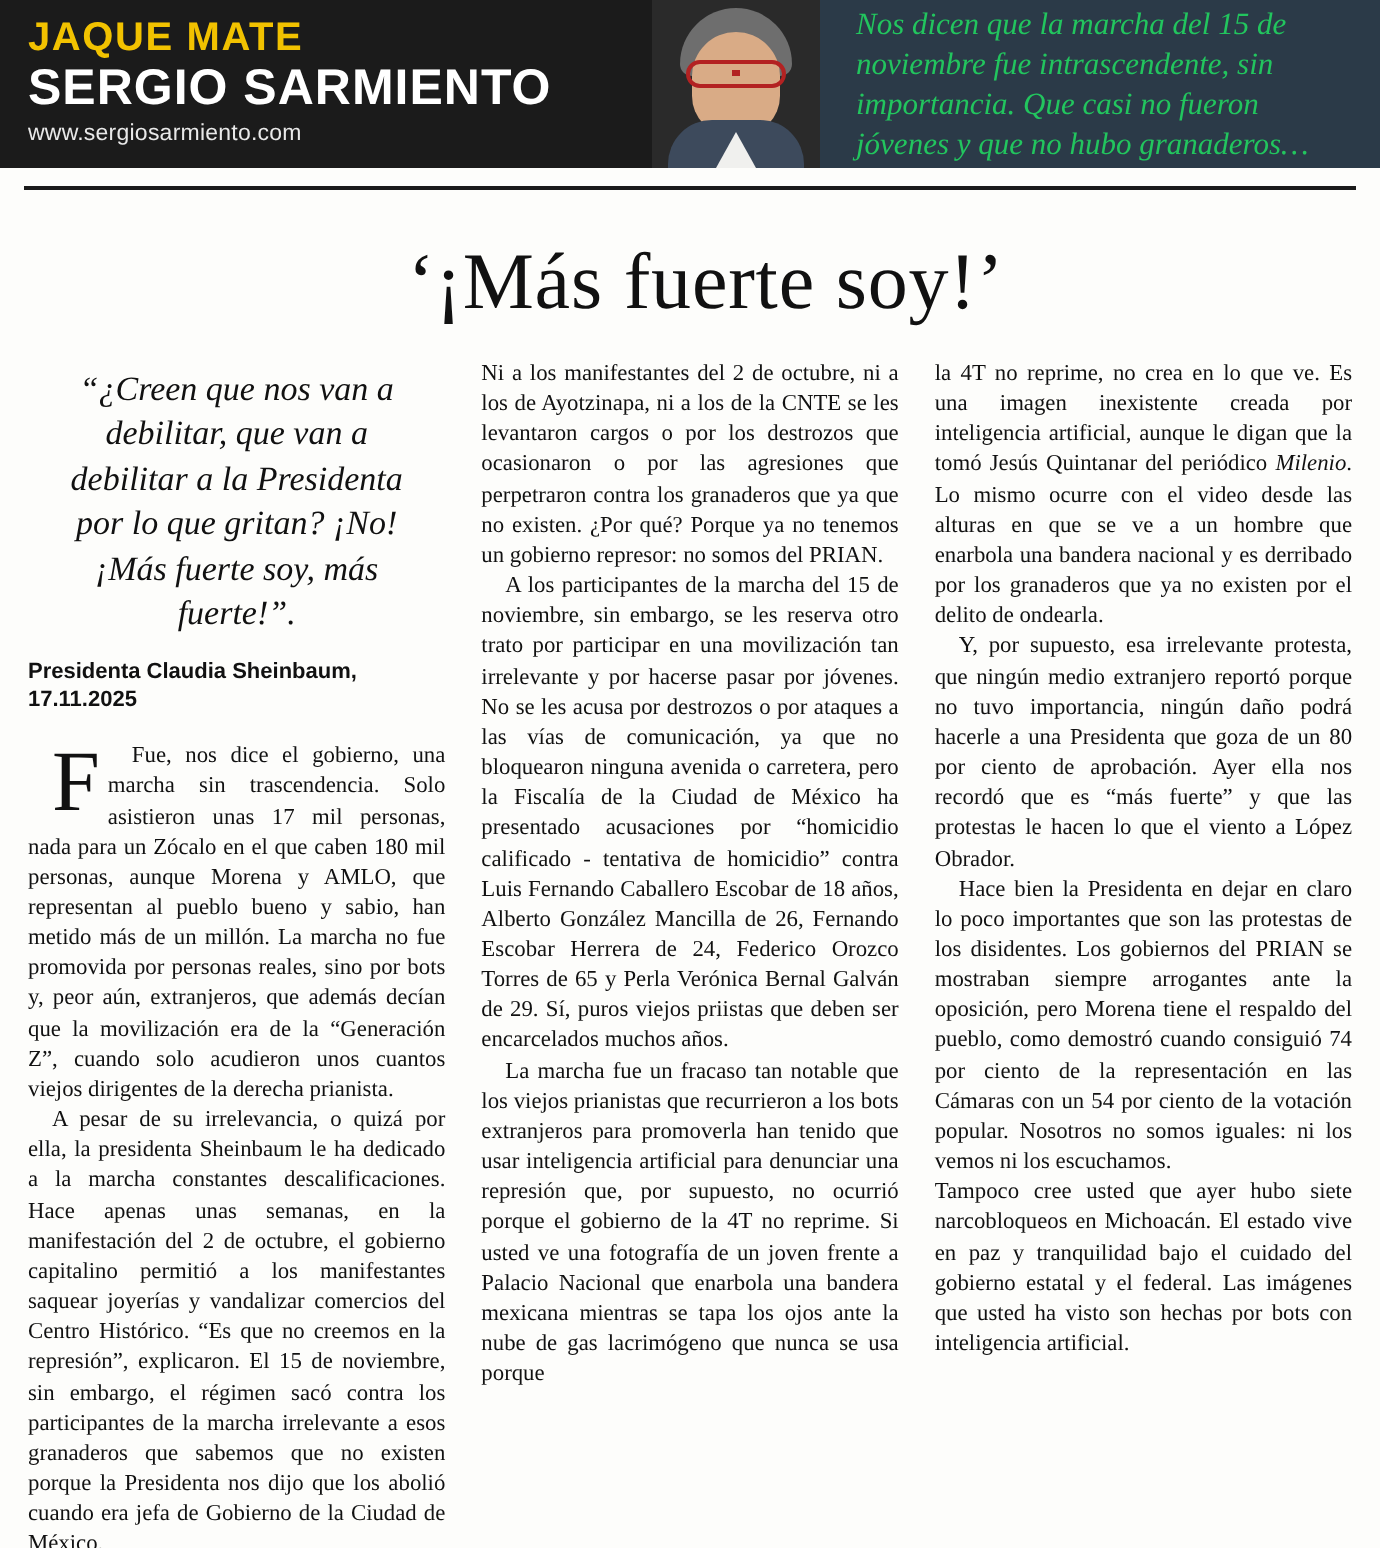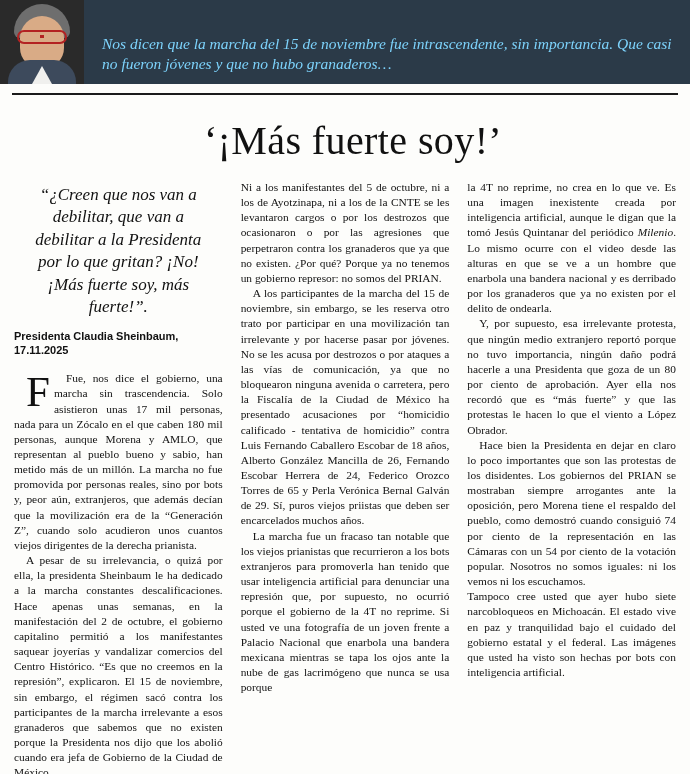--- a/index.html
+++ b/index.html
@@ -108,25 +108,25 @@
     position: absolute;
     left: 32px; bottom: 0;
     width: 20px; height: 18px;
     background: #f0f0ee;
     transform: rotate(0deg);
     clip-path: polygon(50% 0, 100% 100%, 0 100%);
   }
   .quote-block {
     flex: 1;
     background: #2b3a48;
-    color: #7dd3fc;
+    color: #22c55e;
     padding: 12px 16px 10px 18px;
     box-sizing: border-box;
     display: flex;
-    align-items: flex-end;
+    align-items: center;
   }
   .quote-text {
     font-family: "Liberation Serif", serif;
     font-style: italic;
     font-size: 15.5px;
     line-height: 1.3;
   }
 
   .rule {
     height: 2px;
@@ -214,20 +214,25 @@
     vertical-align: 1px;
   }
   em.it { font-style: italic; }
 </style>
 </head>
 <body>
 
 <div class="page">
 
   <div class="masthead">
+    <div class="brand-block">
+      <div class="brand-kicker">JAQUE MATE</div>
+      <div class="brand-name">SERGIO SARMIENTO</div>
+      <div class="brand-url">www.sergiosarmiento.com</div>
+    </div>
     <div class="portrait">
       <div class="hair"></div>
       <div class="face"></div>
       <div class="glasses"></div>
       <div class="body"></div>
       <div class="shirt"></div>
     </div>
     <div class="quote-block">
       <div class="quote-text">Nos dicen que la marcha del 15 de noviembre fue intrascendente, sin importancia. Que casi no fueron jóvenes y que no hubo granaderos…</div>
     </div>
@@ -245,21 +250,21 @@
         <span>Presidenta Claudia Sheinbaum,</span><br>
         <span>17.11.2025</span>
       </div>
       <p class="dropcap-para">
         <span class="dropcap">F</span><span>Fue, nos dice el gobierno, una marcha sin trascendencia. Solo asistieron unas 17 mil personas, nada para un Zócalo en el que caben 180 mil personas, aunque Morena y AMLO, que representan al pueblo bueno y sabio, han metido más de un millón. La marcha no fue promovida por personas reales, sino por bots y, peor aún, extranjeros, que además decían que la movilización era de la “Generación Z”, cuando solo acudieron unos cuantos viejos dirigentes de la derecha prianista.</span>
       </p>
       <p>A pesar de su irrelevancia, o quizá por ella, la presidenta Sheinbaum le ha dedicado a la marcha constantes descalificaciones. Hace apenas unas semanas, en la manifestación del 2 de octubre, el gobierno capitalino permitió a los manifestantes saquear joyerías y vandalizar comercios del Centro Histórico. “Es que no creemos en la represión”, explicaron. El 15 de noviembre, sin embargo, el régimen sacó contra los participantes de la marcha irrelevante a esos granaderos que sabemos que no existen porque la Presidenta nos dijo que los abolió cuando era jefa de Gobierno de la Ciudad de México.</p>
     </div>
 
     <div class="col">
-      <p class="first">Ni a los manifestantes del 5 de octubre, ni a los de Ayotzinapa, ni a los de la CNTE se les levantaron cargos o por los destrozos que ocasionaron o por las agresiones que perpetraron contra los granaderos que ya que no existen. ¿Por qué? Porque ya no tenemos un gobierno represor: no somos del PRIAN.</p>
+      <p class="first">Ni a los manifestantes del 2 de octubre, ni a los de Ayotzinapa, ni a los de la CNTE se les levantaron cargos o por los destrozos que ocasionaron o por las agresiones que perpetraron contra los granaderos que ya que no existen. ¿Por qué? Porque ya no tenemos un gobierno represor: no somos del PRIAN.</p>
       <p>A los participantes de la marcha del 15 de noviembre, sin embargo, se les reserva otro trato por participar en una movilización tan irrelevante y por hacerse pasar por jóvenes. No se les acusa por destrozos o por ataques a las vías de comunicación, ya que no bloquearon ninguna avenida o carretera, pero la Fiscalía de la Ciudad de México ha presentado acusaciones por “homicidio calificado - tentativa de homicidio” contra Luis Fernando Caballero Escobar de 18 años, Alberto González Mancilla de 26, Fernando Escobar Herrera de 24, Federico Orozco Torres de 65 y Perla Verónica Bernal Galván de 29. Sí, puros viejos priistas que deben ser encarcelados muchos años.</p>
       <p>La marcha fue un fracaso tan notable que los viejos prianistas que recurrieron a los bots extranjeros para promoverla han tenido que usar inteligencia artificial para denunciar una represión que, por supuesto, no ocurrió porque el gobierno de la 4T no reprime. Si usted ve una fotografía de un joven frente a Palacio Nacional que enarbola una bandera mexicana mientras se tapa los ojos ante la nube de gas lacrimógeno que nunca se usa porque</p>
     </div>
 
     <div class="col">
       <p class="first">la 4T no reprime, no crea en lo que ve. Es una imagen inexistente creada por inteligencia artificial, aunque le digan que la tomó Jesús Quintanar del periódico <em class="it">Milenio</em>. Lo mismo ocurre con el video desde las alturas en que se ve a un hombre que enarbola una bandera nacional y es derribado por los granaderos que ya no existen por el delito de ondearla.</p>
       <p>Y, por supuesto, esa irrelevante protesta, que ningún medio extranjero reportó porque no tuvo importancia, ningún daño podrá hacerle a una Presidenta que goza de un 80 por ciento de aprobación. Ayer ella nos recordó que es “más fuerte” y que las protestas le hacen lo que el viento a López Obrador.</p>
       <p>Hace bien la Presidenta en dejar en claro lo poco importantes que son las protestas de los disidentes. Los gobiernos del PRIAN se mostraban siempre arrogantes ante la oposición, pero Morena tiene el respaldo del pueblo, como demostró cuando consiguió 74 por ciento de la representación en las Cámaras con un 54 por ciento de la votación popular. Nosotros no somos iguales: ni los vemos ni los escuchamos.</p>
       <p class="first">Tampoco cree usted que ayer hubo siete narcobloqueos en Michoacán. El estado vive en paz y tranquilidad bajo el cuidado del gobierno estatal y el federal. Las imágenes que usted ha visto son hechas por bots con inteligencia artificial.</p>
     </div>

